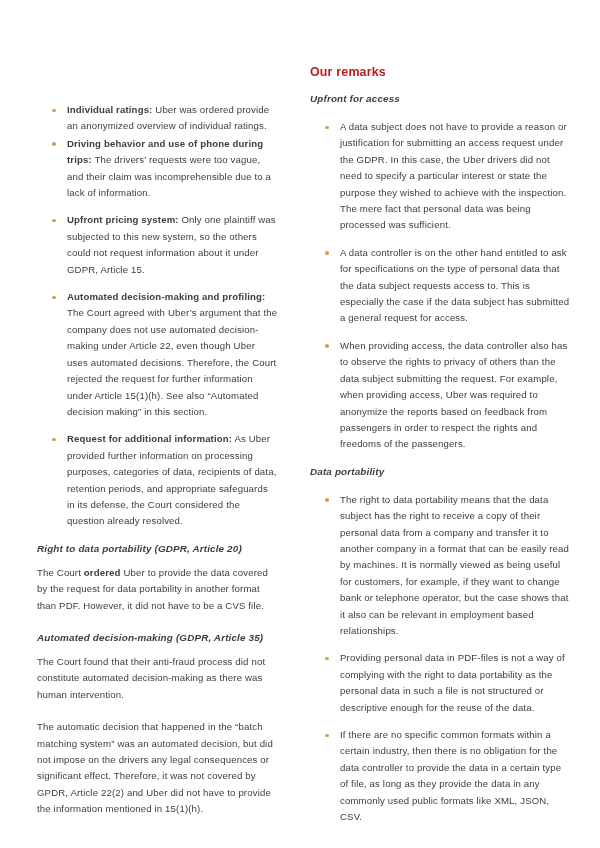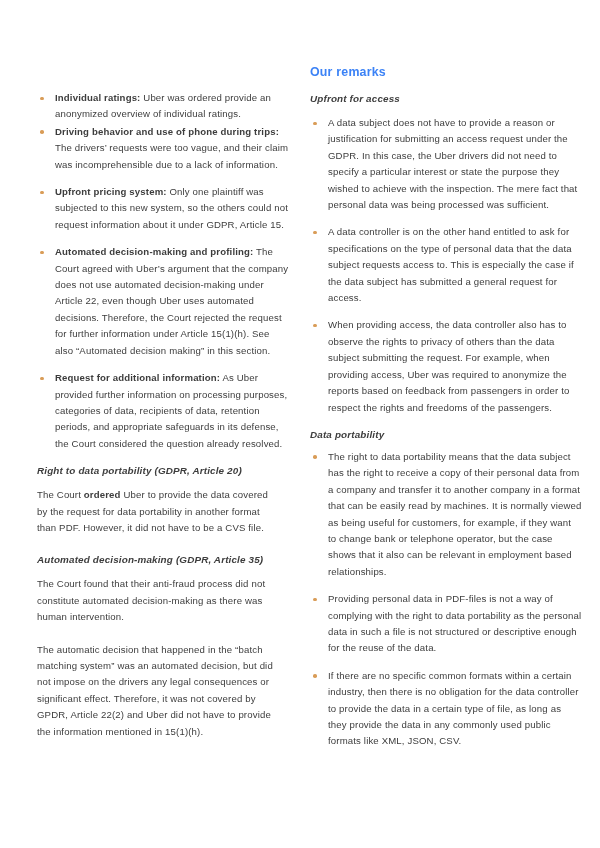--- a/index.html
+++ b/index.html
@@ -13,42 +13,42 @@
   }
   .col{position:absolute;top:0;}
   .col-left{left:37px;top:90px;width:253px;}
   .col-right{left:310px;top:64px;width:272px;}
   .body-text, li, p{
     font-size:9.6px;
     line-height:16.4px;
     letter-spacing:0.15px;
     color:#3d3d3d;
   }
-  ul.bullets{list-style:none;margin:0;padding:0;}
+  ul.bullets{list-style:none;margin:12px;padding:0;}
   ul.bullets li{
     position:relative;
     padding-left:18px;
     margin:0 0 11px 0;
   }
   .col-left ul.bullets li.tight{margin-bottom:1px;}
   .dot{
     position:absolute;
     left:3px;top:6.5px;
     width:3.5px;height:3.5px;
     border-radius:50%;
     background:#d99c57;
   }
   b{font-weight:bold;color:#3d3d3d;}
   h2.remarks-title{
     margin:0 0 10px 0;
     font-size:12.4px;
     line-height:17px;
     font-weight:bold;
     letter-spacing:0.2px;
-    color:#3b82f6;
+    color:#b91c1c;
   }
   h3.subhead{
     margin:0 0 6px 0;
     font-size:9.9px;
     line-height:16px;
     font-style:italic;
     font-weight:bold;
     letter-spacing:0.15px;
     color:#3d3d3d;
   }

